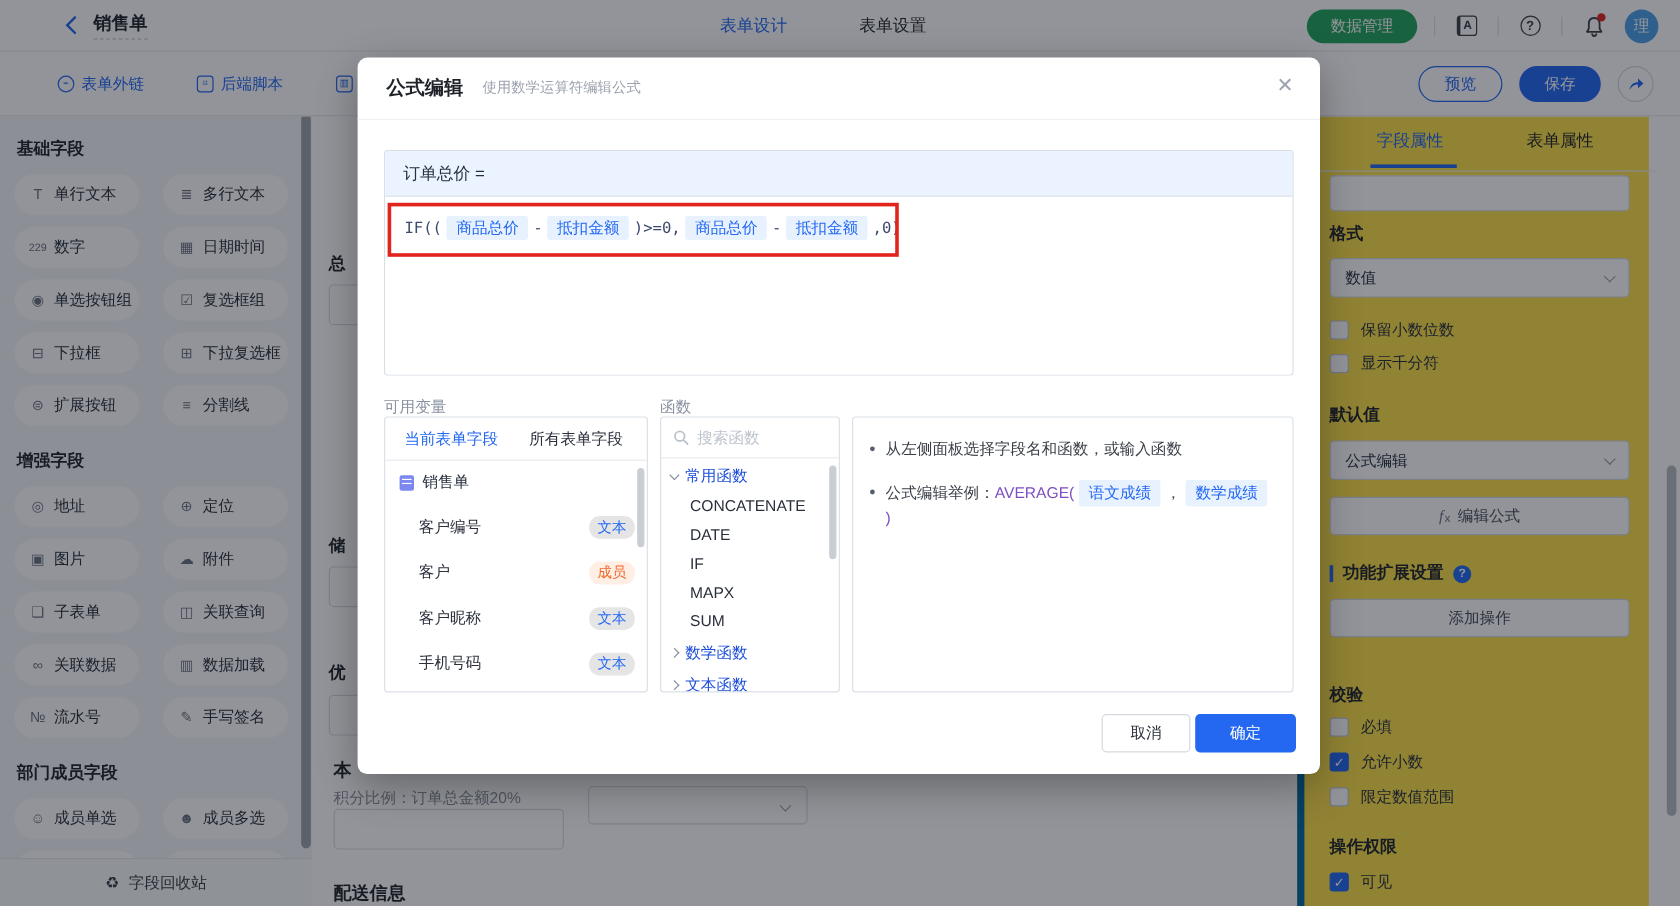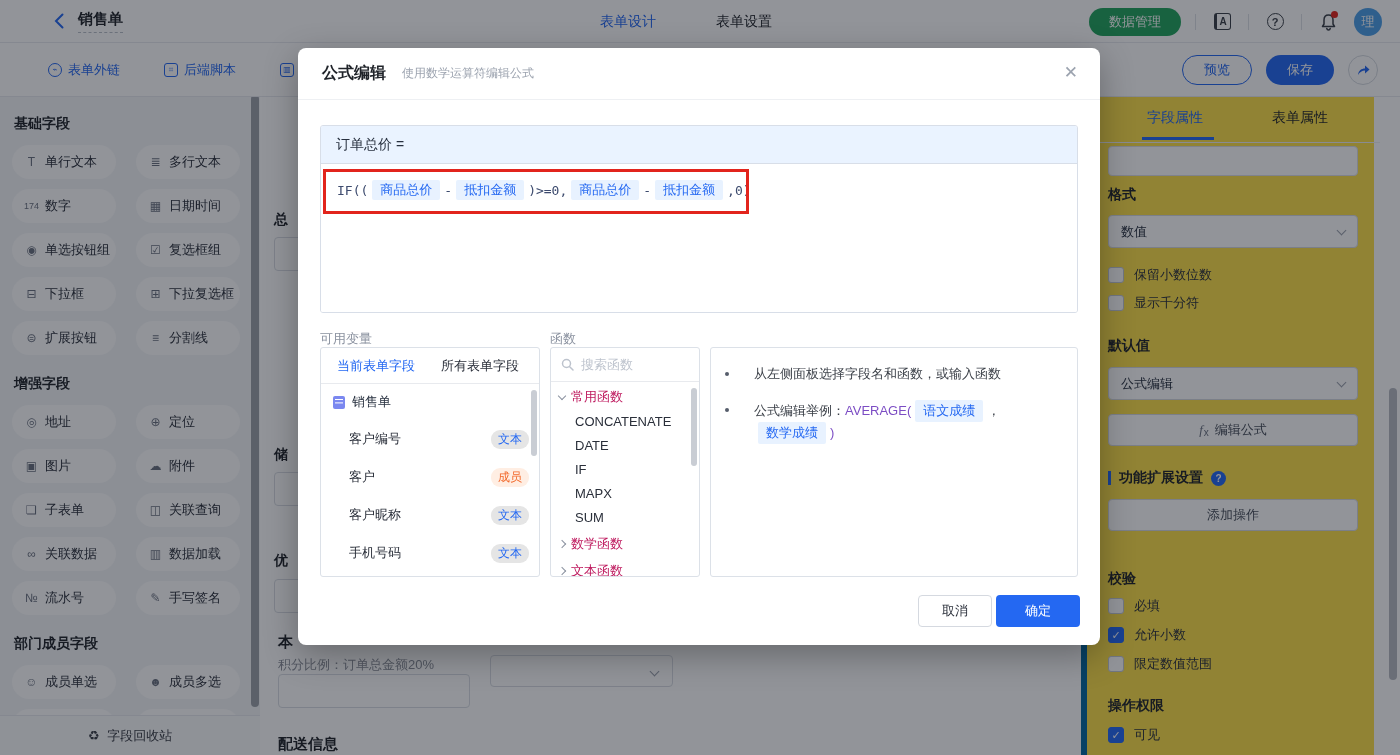--- a/index.html
+++ b/index.html
@@ -147,32 +147,32 @@
   .v-scroll { position:absolute; right:2px; top:42px; width:6px; height:66px; background:#C9CDD4;
               border-radius:3px; }
 
   .fn-box { left:252px; width:150px; }
   .fn-search { height:34px; border-bottom:1px solid #E8EAEE; display:flex; align-items:center;
                padding-left:10px; gap:7px; }
   .fn-search input { border:none; outline:none; width:100px; font-size:13px; color:#be185d;
                      font-family:inherit; background:transparent; }
   .fn-search input::placeholder { color:#BDC3CD; }
   .fn-group { display:flex; align-items:center; gap:6px; height:24px; padding-left:8px; font-size:13px;
-              color:#be185d; cursor:pointer; margin-top:3px; }
+              color:#1d4ed8; cursor:pointer; margin-top:3px; }
   .caret-down { width:6px; height:6px; border-right:1.4px solid #8A919F; border-bottom:1.4px solid #8A919F;
                 transform:rotate(45deg); margin-top:-3px; flex:none; }
   .caret-right { width:6px; height:6px; border-right:1.4px solid #8A919F; border-bottom:1.4px solid #8A919F;
                  transform:rotate(-45deg); flex:none; }
   .fn-item { height:24px; display:flex; align-items:center; padding-left:24px; font-size:13px;
              color:#2A2F3A; cursor:pointer; }
   .fn-scroll { position:absolute; right:2px; top:40px; width:6px; height:78px; background:#C9CDD4;
                border-radius:3px; }
 
   .help-box { left:412px; width:368px; }
-  .bullet-row { display:flex; gap:25px; padding:0 14px; margin-top:16px; font-size:13px; color:#3A3F47;
+  .bullet-row { display:flex; gap:9px; padding:0 14px; margin-top:16px; font-size:13px; color:#3A3F47;
                 line-height:20px; align-items:flex-start; }
   .dot { width:4px; height:4px; border-radius:50%; background:#565D6B; margin-top:8px; flex:none; }
   .fn-purple { color:#7C4DC4; }
   .ex-wrap { display:flex; align-items:center; flex-wrap:wrap; }
 
   .m-footer { position:absolute; right:20px; bottom:18px; display:flex; gap:4px; }
   .btn-cancel { width:74px; height:32px; background:#fff; border:1px solid #D5D9E0; border-radius:4px;
                 font-size:13px; color:#2A2F3A; cursor:pointer; }
   .btn-ok { width:84px; height:32px; background:#2468F2; border:none; border-radius:4px;
             font-size:13px; color:#fff; cursor:pointer; }
@@ -246,21 +246,21 @@
     <div class="sb-grid">
       <div class="sb-pill">
           <span class="sb-ic">T</span>
           <span>单行文本</span>
         </div>
       <div class="sb-pill">
           <span class="sb-ic">≣</span>
           <span>多行文本</span>
         </div>
       <div class="sb-pill">
-          <span class="sb-ic" style="font-size:9px">174</span>
+          <span class="sb-ic" style="font-size:9px">229</span>
           <span>数字</span>
         </div>
       <div class="sb-pill">
           <span class="sb-ic">▦</span>
           <span>日期时间</span>
         </div>
       <div class="sb-pill">
           <span class="sb-ic">◉</span>
           <span>单选按钮组</span>
         </div>

